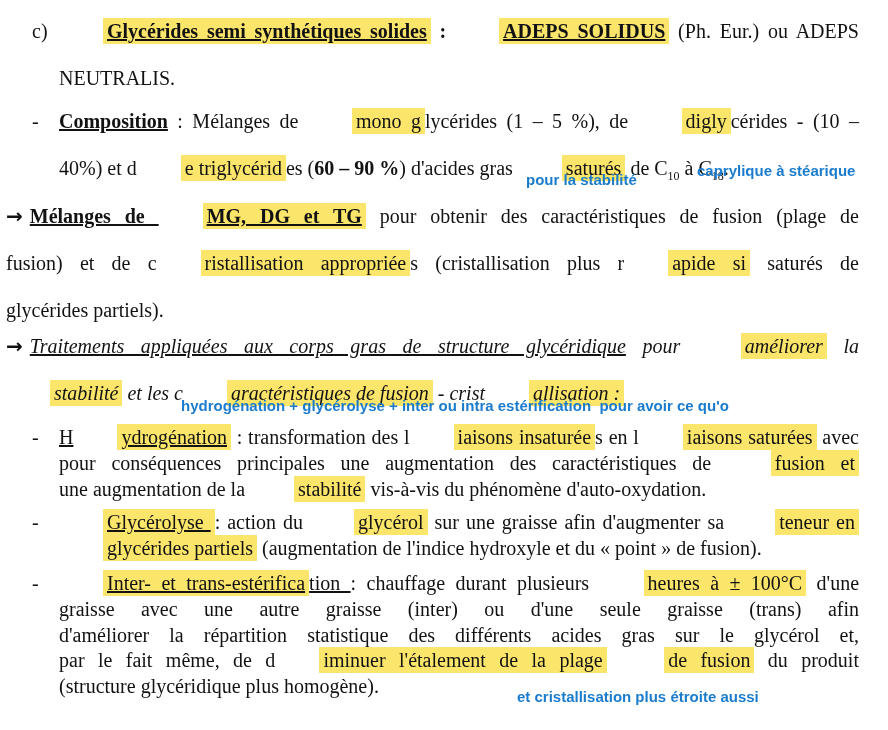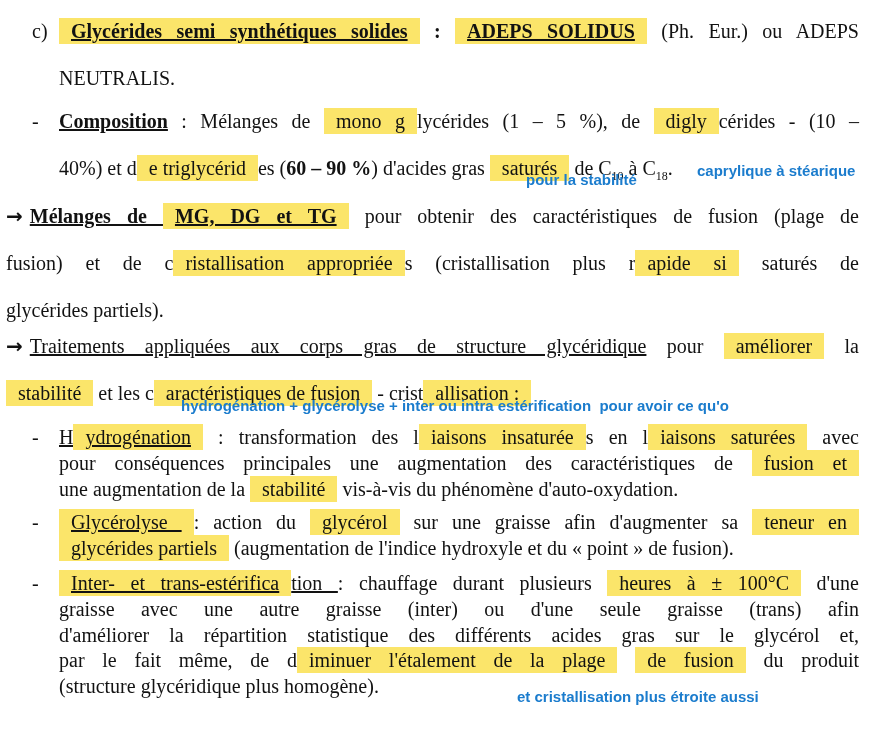--- a/index.html
+++ b/index.html
@@ -9,27 +9,27 @@
   .para{position:relative;font-size:20px;}
   .para.spaced{line-height:47px;}
   .para.compact{line-height:25.8px;}
   .para.gutter{padding-left:53px;}
   .marker{position:absolute;left:26px;top:0;}
   .line.just{text-align:justify;text-align-last:justify;}
   .line.left{text-align:left;}
   .arrow{font-family:"DejaVu Sans",sans-serif;font-weight:bold;margin-right:7px;}
   .bold{font-weight:bold;}
   .und{text-decoration:underline;}
-  .hl{background:var(--hl,#fbe56a);padding:2px 12px;}
+  .hl{background:var(--hl,#fbe56a);padding:2px 4px;margin-left:44px;}
   .sub{vertical-align:sub;font-size:12px;line-height:0;}
   
   .para:nth-child(1){margin-top:4px;}
   .para:nth-child(2){margin-top:-4px;}
   .para:nth-child(3){margin-top:1px;}
-  .para:nth-child(4){margin-top:-11px;}
+  .para:nth-child(4){margin-top:-11px;font-style:italic;}
   .para:nth-child(5){margin-top:8px;}
   .para:nth-child(6){margin-top:8px;}
   .para:nth-child(7){margin-top:9px;}
   .annot{position:absolute;font-family:"Liberation Sans","DejaVu Sans",sans-serif;
          font-size:15px;font-weight:600;color:var(--blue,#1b7ccd);white-space:pre;}
   .a1{left:494px;top:171px;margin-left:32px;}
   .a2{left:697px;top:162px;text-align:center;}
   .a3{left:181px;top:397px;}
   .a4{left:517px;top:688px;}
 </style>

